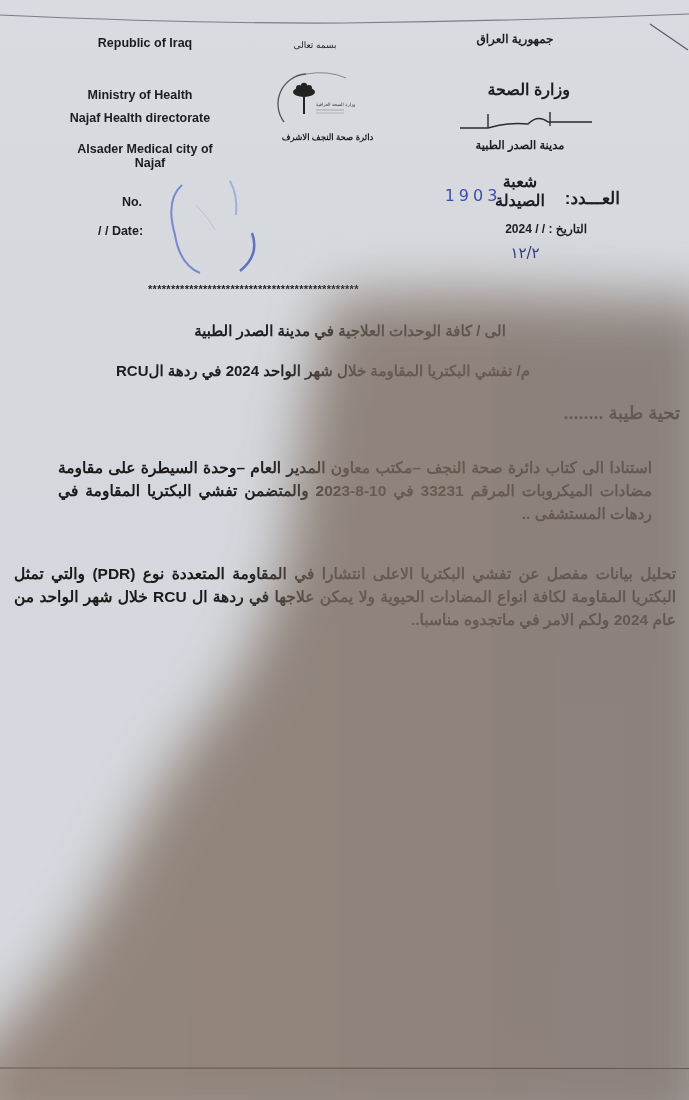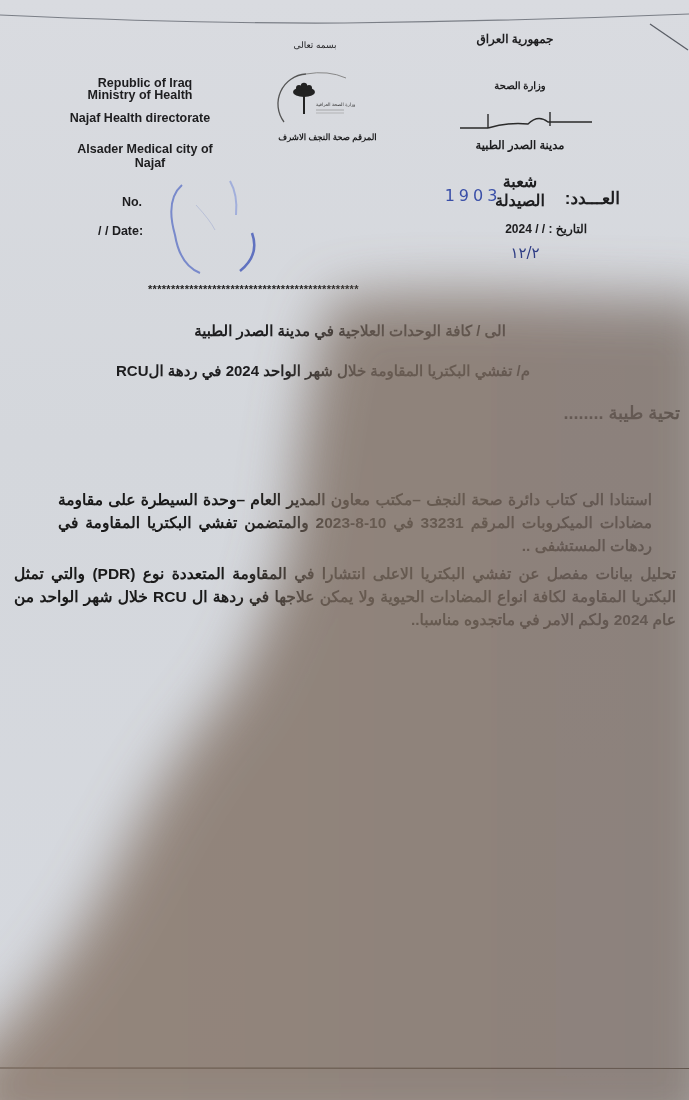--- a/index.html
+++ b/index.html
@@ -31,21 +31,21 @@
 
 <div class="paper">
 
   <svg class="top-fold" viewBox="0 0 689 20" preserveAspectRatio="none">
     <path d="M0 3 Q200 12 345 11 Q520 9 689 2" stroke="#7a7e86" stroke-width="1.2" fill="none"></path>
   </svg>
   <svg style="position:absolute;left:648px;top:22px;width:41px;height:30px;" viewBox="0 0 41 30">
     <path d="M2 2 L40 28" stroke="#5a5e66" stroke-width="1.3" fill="none"></path>
   </svg>
 
-  <div class="en" style="left:75px;top:36px;width:140px;margin-top:40px;">Republic of Iraq</div>
+  <div class="en" style="left:75px;top:36px;width:140px;">Republic of Iraq</div>
   <div class="en" style="left:70px;top:88px;width:140px;">Ministry of Health</div>
   <div class="en" style="left:55px;top:111px;width:170px;">Najaf Health directorate</div>
   <div class="en" style="left:60px;top:142px;width:170px;">Alsader Medical city of</div>
   <div class="en" style="left:100px;top:156px;width:100px;">Najaf</div>
   <div class="en" style="left:112px;top:195px;width:40px;">No.</div>
   <div class="en" style="left:98px;top:224px;width:80px;text-align:left;">/  / Date:</div>
 
   <div class="ar" style="left:285px;top:40px;width:60px;font-size:9px;text-align:center;font-weight:normal;">بسمه تعالى</div>
 
   <svg class="logo" viewBox="0 0 112 60">
@@ -55,48 +55,48 @@
       <ellipse cx="36" cy="22" rx="11" ry="5"></ellipse>
       <circle cx="31" cy="18" r="3"></circle>
         <circle cx="36" cy="16" r="3.2"></circle>
         <circle cx="41" cy="18" r="3"></circle>
       <rect x="35" y="26" width="2" height="18"></rect>
     </g>
     <text x="48" y="36" font-size="4.5" fill="#333" font-family="DejaVu Sans, sans-serif">وزارة الصحة العراقية</text>
     <line x1="48" y1="40" x2="76" y2="40" stroke="#999" stroke-width="0.8"></line>
     <line x1="48" y1="43" x2="76" y2="43" stroke="#aaa" stroke-width="0.8"></line>
   </svg>
-  <div class="ar" style="left:270px;top:132px;width:115px;font-size:8.5px;text-align:center;">المرقم صحة النجف الاشرف</div>
+  <div class="ar" style="left:270px;top:132px;width:115px;font-size:8.5px;text-align:center;">دائرة صحة النجف الاشرف</div>
 
   <svg style="position:absolute;left:160px;top:175px;width:105px;height:105px;" viewBox="0 0 105 105">
     <path d="M22 10 Q5 25 15 60 Q20 90 40 98" stroke="#5a6fc4" stroke-width="2" fill="none" opacity="0.75"></path>
     <path d="M70 6 Q78 20 76 40" stroke="#7f93d8" stroke-width="2" fill="none" opacity="0.6"></path>
     <path d="M92 58 Q100 80 80 96" stroke="#4258b8" stroke-width="2.5" fill="none" opacity="0.8"></path>
     <path d="M36 30 Q50 45 55 55" stroke="#9aa6d0" stroke-width="1" fill="none" opacity="0.5"></path>
   </svg>
 
   <div class="ar" style="left:460px;top:32px;width:110px;font-size:12px;text-align:center;">جمهورية العراق</div>
-  <div class="ar" style="left:470px;top:80px;width:100px;font-size:10px;text-align:center;font-family:Liberation Serif, serif;">وزارة الصحة</div>
+  <div class="ar" style="left:470px;top:80px;width:100px;font-size:16px;text-align:right;">وزارة الصحة</div>
   <svg style="position:absolute;left:458px;top:108px;width:135px;height:26px;" viewBox="0 0 135 26">
     <path d="M2 20 L30 20 M30 20 L30 6 M30 20 Q50 14 70 16 Q80 6 90 14 L108 14 M92 4 L92 18 M100 14 L134 14" stroke="#2a2a2a" stroke-width="1.4" fill="none"></path>
   </svg>
   <div class="ar" style="left:465px;top:138px;width:110px;font-size:11.5px;text-align:center;">مدينة الصدر الطبية</div>
   <div class="ar" style="left:480px;top:172px;width:80px;font-size:16px;text-align:center;">شعبة الصيدلة</div>
   <div class="ar" style="left:560px;top:188px;width:60px;font-size:17px;text-align:right;">العـــدد:</div>
   <div class="hand" style="left:418px;top:186px;width:110px;font-size:16px;text-align:center;letter-spacing:4px;">1903</div>
   <div class="ar" style="left:465px;top:222px;width:122px;font-size:12px;text-align:right;">التاريخ :  /  / 2024</div>
   <div class="hand" style="left:490px;top:244px;width:70px;font-size:15px;text-align:center;color:#2b3a86;">١٢/٢</div>
 
   <div class="stars">**********************************************</div>
 
   <div class="ar" style="left:150px;top:322px;width:400px;font-size:15px;text-align:center;">الى / كافة الوحدات العلاجية في مدينة الصدر الطبية</div>
   <div class="ar" style="left:100px;top:362px;width:580px;font-size:15px;text-align:left;margin-left:16px;">م/ تفشي البكتريا المقاومة خلال شهر الواحد 2024 في ردهة الRCU</div>
   <div class="ar" style="left:480px;top:402px;width:200px;font-size:18px;text-align:right;">تحية طيبة ........</div>
 
-  <div class="body-text" style="left:58px;top:488px;width:594px;text-align-last:right;">استنادا الى كتاب دائرة صحة النجف –مكتب معاون المدير العام –وحدة السيطرة على مقاومة مضادات الميكروبات المرقم 33231 في 10-8-2023 والمتضمن تفشي البكتريا المقاومة في ردهات المستشفى ..</div>
+  <div class="body-text" style="left:58px;top:456px;width:594px;text-align-last:right;">استنادا الى كتاب دائرة صحة النجف –مكتب معاون المدير العام –وحدة السيطرة على مقاومة مضادات الميكروبات المرقم 33231 في 10-8-2023 والمتضمن تفشي البكتريا المقاومة في ردهات المستشفى ..</div>
   <div class="body-text" style="left:14px;top:562px;width:662px;text-align-last:right;">تحليل بيانات مفصل عن تفشي البكتريا الاعلى انتشارا في المقاومة المتعددة نوع (PDR) والتي تمثل البكتريا المقاومة لكافة انواع المضادات الحيوية ولا يمكن علاجها في ردهة ال RCU خلال شهر الواحد من عام 2024 ولكم الامر في ماتجدوه مناسبا..</div>
 
   <svg class="floor-line" viewBox="0 0 689 2" preserveAspectRatio="none">
     <path d="M0 1 Q300 0 689 1.5" stroke="#2e2820" stroke-width="1.2" fill="none"></path>
   </svg>
 
   <svg class="shadow" viewBox="0 0 689 1100" preserveAspectRatio="none">
     <defs>
       <filter id="blur" x="-20%" y="-20%" width="140%" height="140%">
         <feGaussianBlur stdDeviation="28"></feGaussianBlur>

